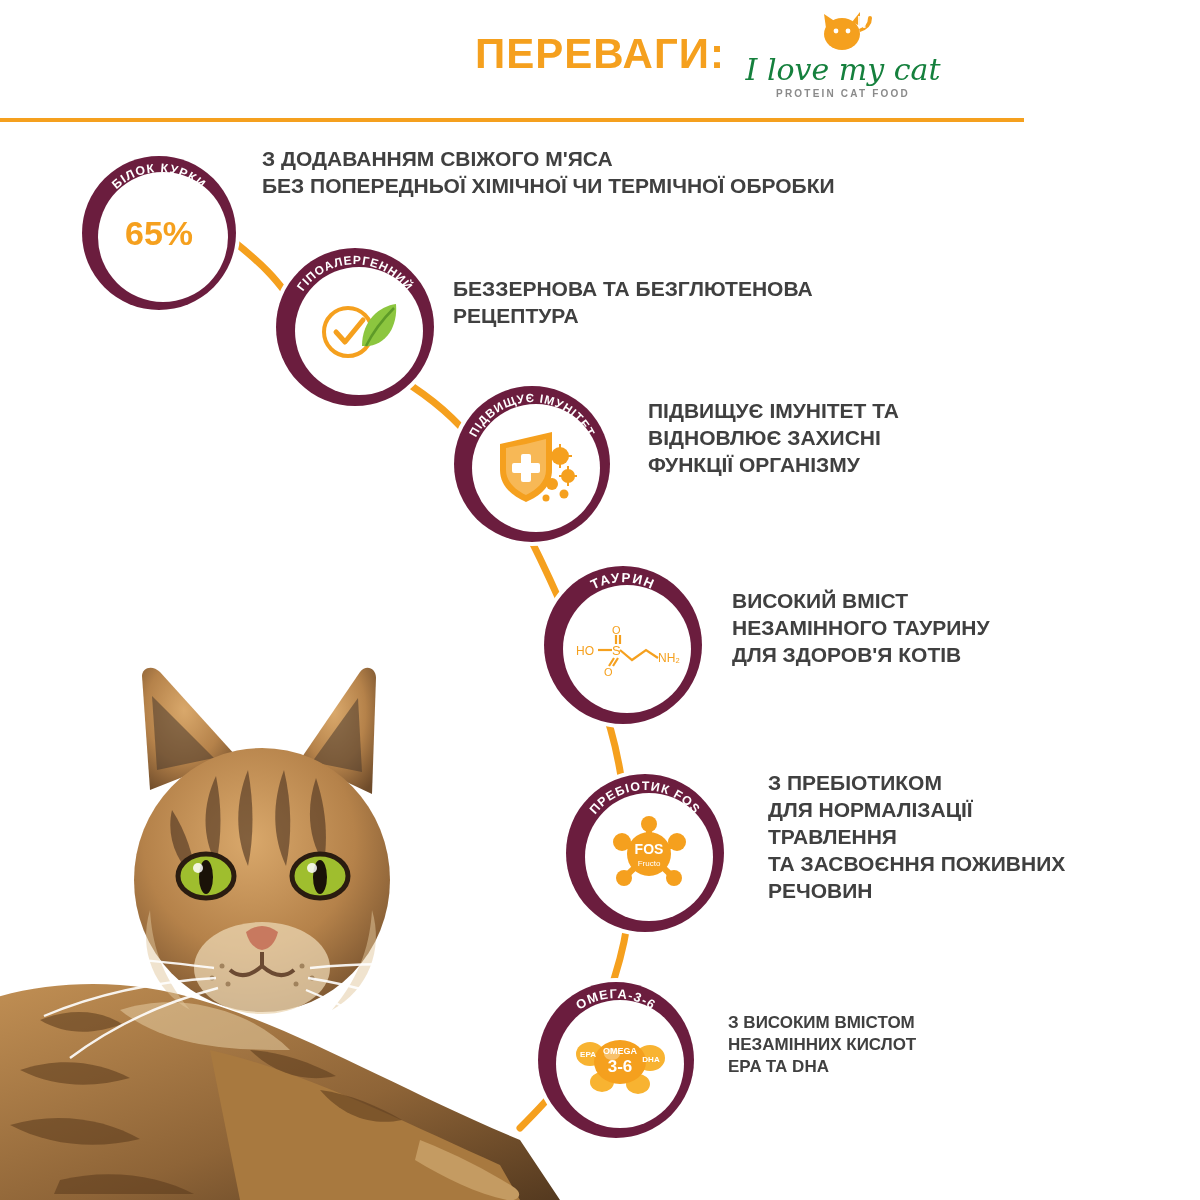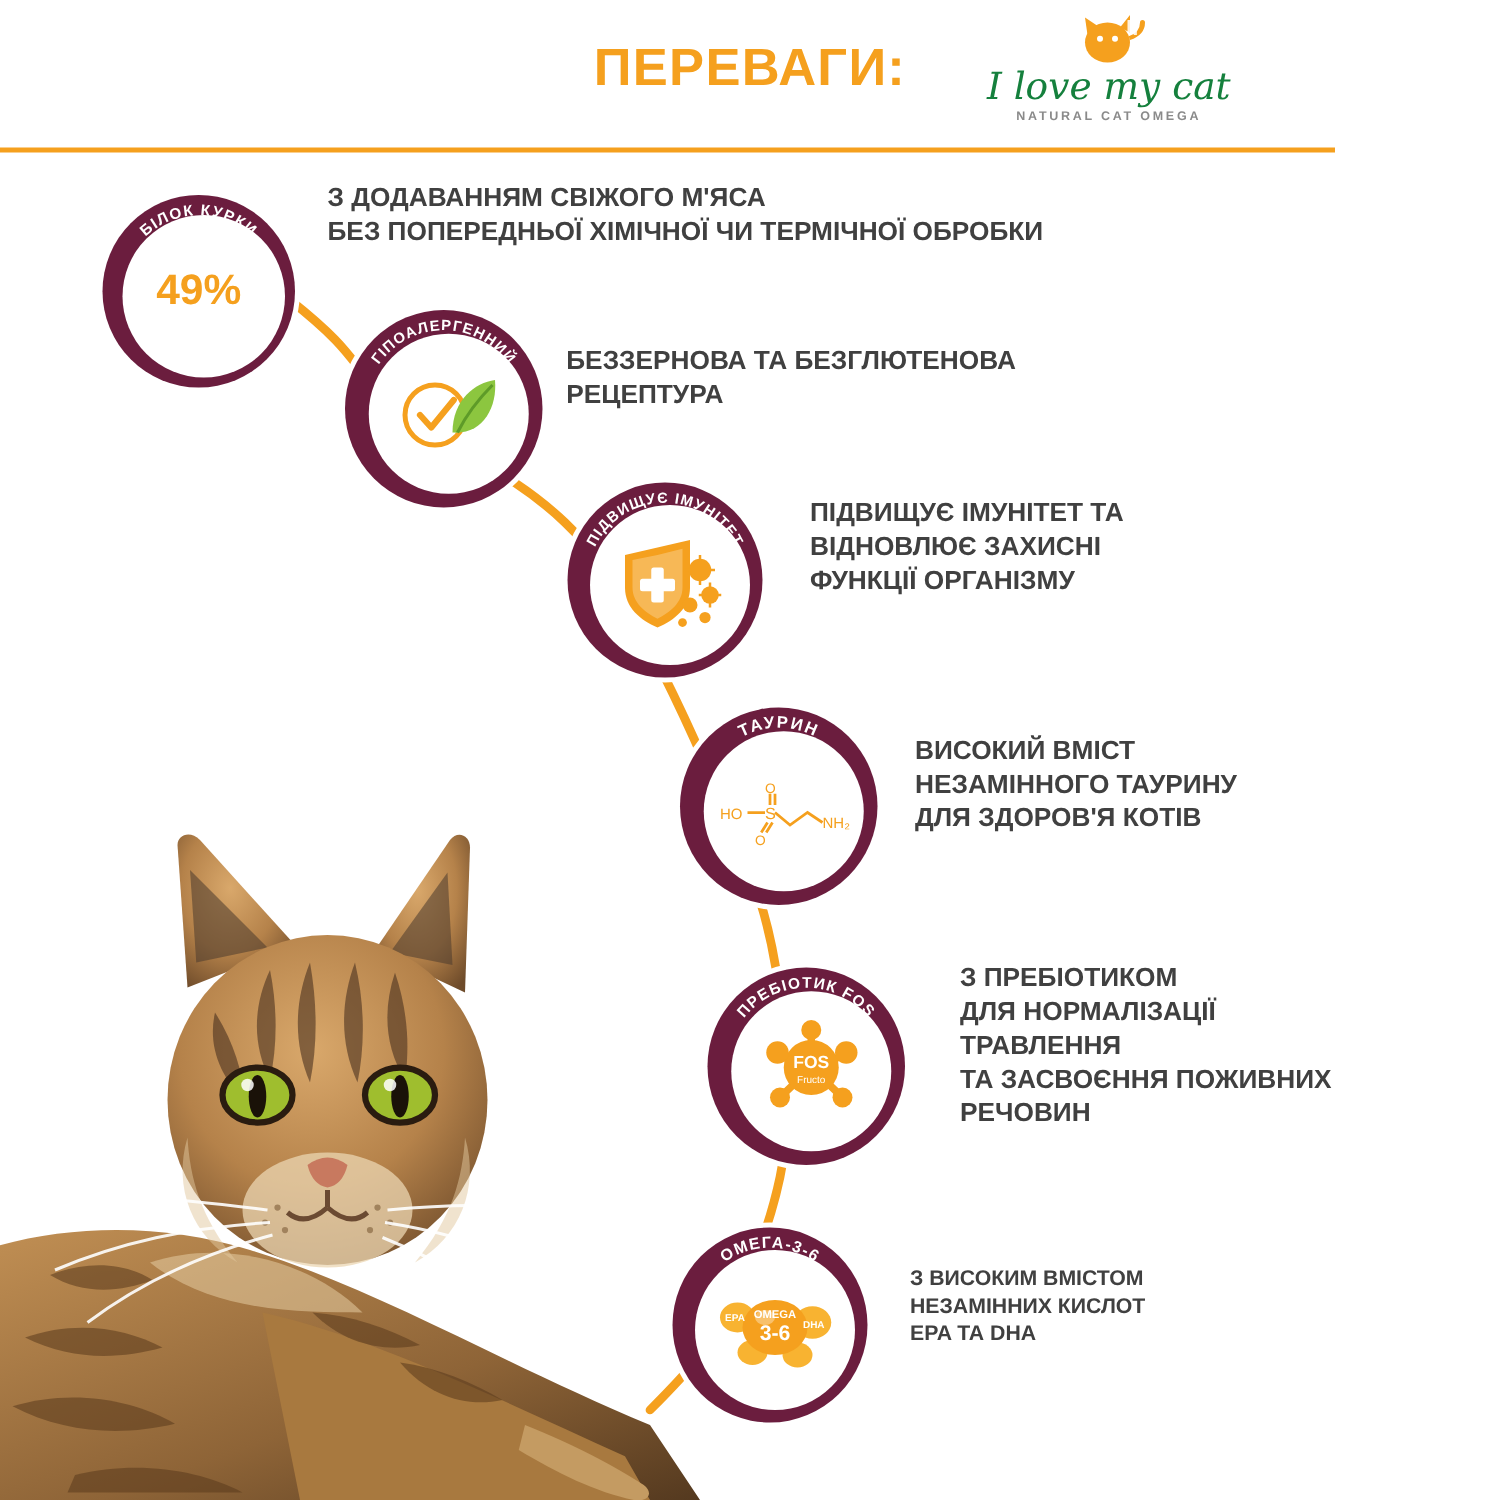--- a/index.html
+++ b/index.html
@@ -16,21 +16,20 @@
   }
 
   
   .header {
     position: absolute;
     left: 0; top: 0;
     width: 1024px;
     height: 118px;
     background: #ffffff;
     border-bottom: 4px solid #F5A01E;
-    padding-left: 44px;
   }
   .header-title {
     position: absolute;
     left: 0; top: 30px;
     width: 1200px;
     text-align: center;
     font-size: 42px;
     font-weight: bold;
     letter-spacing: 1px;
     color: #F5A01E;
@@ -159,21 +158,21 @@
       <path d="M10 18 L8 4 L20 12 Z" fill="#F5A01E"></path>
       <path d="M36 12 L44 2 L44 16 Z" fill="#F5A01E"></path>
       <ellipse cx="26" cy="24" rx="18" ry="16" fill="#F5A01E"></ellipse>
       <path d="M44 22 q12 -4 12 -14 q0 -2 -2 -2 q-2 0 -2 2 q0 8 -9 11 Z" fill="#F5A01E"></path>
       <circle cx="20" cy="21" r="2.4" fill="#ffffff"></circle>
       <circle cx="32" cy="21" r="2.4" fill="#ffffff"></circle>
       <rect x="42" y="6" width="2.5" height="10" fill="#ffffff" opacity="0.85"></rect>
       <rect x="47" y="9" width="2.5" height="9" fill="#ffffff" opacity="0.85"></rect>
     </svg>
     <div class="logo-text">I love my cat</div>
-    <div class="logo-sub">NATURAL CAT OMEGA</div>
+    <div class="logo-sub">PROTEIN CAT FOOD</div>
   </div>
 </div>
 
 <svg class="connector" viewBox="0 0 1200 1082">
   <path d="M 232 122 C 280 160, 280 170, 300 192
            C 340 236, 400 250, 452 300
            C 500 346, 505 370, 530 420
            C 560 480, 580 530, 600 580
            C 620 630, 625 680, 630 740
            C 634 800, 620 850, 600 900
@@ -281,21 +280,21 @@
       <path id="arcTop1" d="M 17 81 A 64 64 0 0 1 145 81"></path>
       <path id="arcBot1" d="M 19 81 A 62 62 0 0 0 143 81"></path>
     </defs>
     <text font-size="13" letter-spacing="1.2">
       <textPath href="#arcTop1" startOffset="50%" text-anchor="middle">БІЛОК КУРКИ</textPath>
     </text>
     <text font-size="12.5" letter-spacing="1.2">
       <textPath href="#arcBot1" startOffset="50%" text-anchor="middle">CHICKEN PROTEIN</textPath>
     </text>
   </svg>
-  <div class="pct">49%</div>
+  <div class="pct">65%</div>
 </div>
 
 <div class="desc" style="left:262px; top:146px; width:800px; font-size:21px;">
   <div style="white-space:pre-line;">З ДОДАВАННЯМ СВІЖОГО М'ЯСА
 БЕЗ ПОПЕРЕДНЬОЇ ХІМІЧНОЇ ЧИ ТЕРМІЧНОЇ ОБРОБКИ</div>
 </div>
 
 <div class="badge" style="left:272px; top:244px; width:166px; height:166px;">
   <div class="badge-ring"></div>
   <div class="badge-inner" style="left:19px; top:19px; width:128px; height:128px;"></div>

